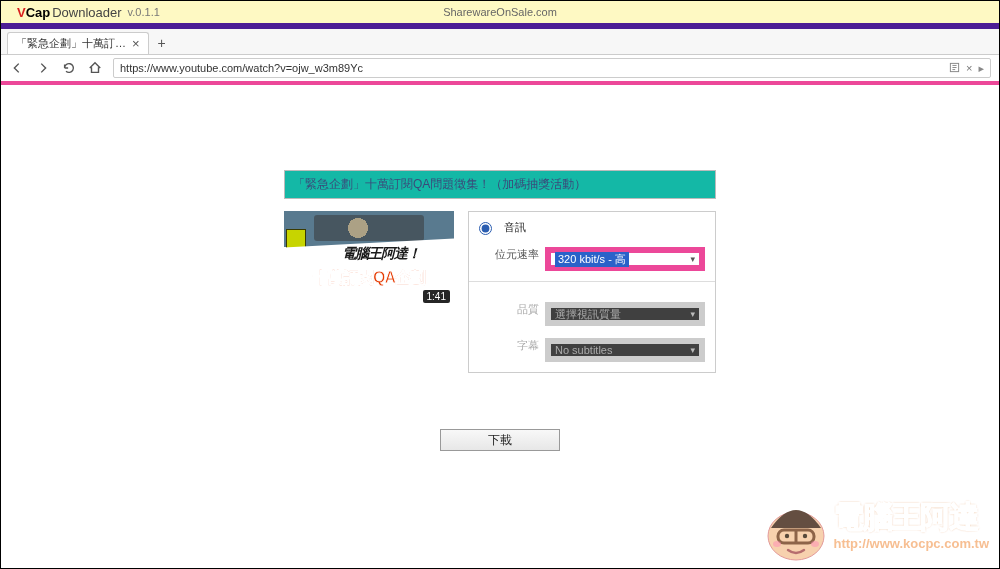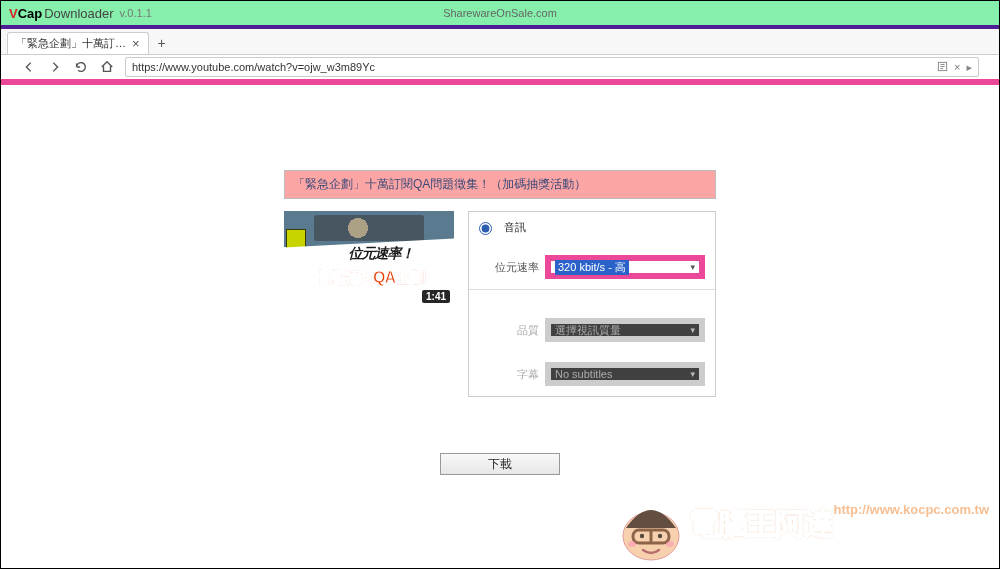--- a/index.html
+++ b/index.html
@@ -1,79 +1,79 @@
 <!DOCTYPE html>
 <html><head>
 <meta charset="utf-8">
 <style>
   * { box-sizing: border-box; margin: 0; padding: 0; font-family: "Segoe UI", "Microsoft JhengHei", Arial, sans-serif; }
   html, body { width: 1000px; height: 569px; overflow: hidden; background: #fff; }
   .window { width: 1000px; height: 569px; border: 1px solid #000; display: flex; flex-direction: column; }
 
   
-  .title-bar { height: 28px; background: #86efac; display: flex; align-items: center; padding: 0 8px; font-size: 12px; border-bottom: 4px solid #4c1d95; }
+  .title-bar { height: 28px; background: #fef9c3; display: flex; align-items: center; padding: 0 16px; font-size: 12px; border-bottom: 6px solid #4c1d95; }
   .app-logo { font-weight: 700; font-size: 13px; }
   .app-logo .v { color: #d91f1f; }
   .app-logo .cap { color: #000; }
   .app-logo .dl { color: #444; font-weight: 400; margin-left: 2px; }
   .app-version { color: #777; font-size: 11px; margin-left: 6px; }
   .center-link { position: absolute; left: 0; right: 0; text-align: center; font-size: 11px; color: #666; pointer-events: none; }
   .center-link span { pointer-events: auto; }
 
   
   .tab-strip { height: 26px; background: #f7f7f7; display: flex; align-items: flex-end; padding: 0 6px; border-bottom: 1px solid #ccc; }
   .tab { height: 22px; background: #fff; border: 1px solid #ccc; border-bottom: none; border-radius: 3px 3px 0 0; padding: 0 8px; display: flex; align-items: center; font-size: 11px; color: #333; margin-right: 2px; max-width: 150px; }
   .tab-label { white-space: nowrap; overflow: hidden; text-overflow: ellipsis; max-width: 110px; }
   .tab-close { margin-left: 6px; font-size: 13px; color: #555; line-height: 1; cursor: pointer; }
   .tab-add { width: 22px; height: 22px; display: flex; align-items: center; justify-content: center; font-size: 14px; color: #555; cursor: pointer; }
 
   
-  .nav-bar { height: 30px; background: #fff; display: flex; align-items: center; padding: 0 20px; gap: 10px; border-bottom: 6px solid #ec4899; }
+  .nav-bar { height: 30px; background: #fff; display: flex; align-items: center; padding: 0 8px; gap: 10px; border-bottom: 4px solid #ec4899; }
   .nav-btn { width: 16px; height: 16px; display: flex; align-items: center; justify-content: center; color: #444; cursor: pointer; }
   .nav-btn svg { width: 14px; height: 14px; stroke: #555; fill: none; stroke-width: 1.6; }
   .url-bar { flex: 1; height: 20px; border: 1px solid #ccc; border-radius: 2px; display: flex; align-items: center; padding: 0 6px; font-size: 11px; color: #333; }
   .url-bar input { flex: 1; border: none; outline: none; font-size: 11px; color: #333; background: transparent; }
   .url-end { display:flex; align-items:center; gap:6px; color:#777; font-size:11px; }
   .url-end .x { cursor:pointer; }
 
   
   .content { flex: 1; background: #fff; position: relative; padding-top: 85px; display: flex; flex-direction: column; align-items: center; }
 
-  .video-title-box { width: 432px; border: 1px solid #bbb; padding: 5px 8px; font-size: 12px; color: #3a4a7a; background: #fca5a5; }
+  .video-title-box { width: 432px; border: 1px solid #bbb; padding: 5px 8px; font-size: 12px; color: #3a4a7a; background: #14b8a6; }
 
   .media-row { display: flex; margin-top: 12px; gap: 14px; align-items:flex-start; }
   .thumb { width: 170px; height: 96px; background: #000; position: relative; overflow: hidden; }
   .thumb .t-bg { position:absolute; inset:0; background: linear-gradient(180deg,#597a8f 0%, #597a8f 38%, #fff 38%, #fff 100%); }
   .thumb .t-band { position:absolute; left:0; right:0; top:32px; height:32px; background:#fff; transform: skewY(-3deg); }
   .thumb .t-text-top { position:absolute; top:34px; left:30px; right:6px; font-size:14px; font-weight:800; color:#1a1a1a; font-style:italic; text-align:center; letter-spacing:-1px; }
   .thumb .t-text-main { position:absolute; bottom:18px; left:4px; right:4px; font-size:16px; font-weight:900; color:#e63a00; text-align:center; -webkit-text-stroke: 0.8px #fff; letter-spacing:-1px; white-space:nowrap; }
   .thumb .t-badge { position:absolute; left:2px; top:18px; width:20px; height:46px; background:#c7d400; border:1px solid #3a3a00; writing-mode:vertical-rl; font-size:10px; font-weight:700; color:#283300; display:flex; align-items:center; justify-content:center; }
   .thumb .t-head { position:absolute; top:4px; left:30px; width:110px; height:26px; background:radial-gradient(circle at 40% 50%, #f1c27d 0 10px, transparent 10px), linear-gradient(#3a3a3a,#3a3a3a); border-radius:3px; opacity:.55; }
-  .thumb .dur { position: absolute; right: 4px; bottom: 4px; background: rgba(0,0,0,.85); color: #fff; font-size: 10px; padding: 1px 4px; border-radius: 2px; font-weight:700; }
+  .thumb .dur { position: absolute; right: 4px; bottom: 4px; background: rgba(0,0,0,.85); color: #fff; font-size: 10px; padding: 1px 4px; border-radius: 2px; font-weight:400; }
 
   .opts { width: 248px; border: 1px solid #ccc; font-size: 11px; color: #333; }
   .opt-section { padding: 8px 10px 10px 10px; }
   .opt-section + .opt-section { border-top: 1px solid #ddd; }
   .opt-head { display: flex; align-items: flex-end; gap: 12px; margin-bottom: 6px; color:#222; }
   .opt-head input[type=radio] { accent-color:#2a5db0; }
-  .opt-row { display: flex; align-items: center; gap: 6px; margin-left: 16px; margin-top:20px; }
+  .opt-row { display: flex; gap: 6px; margin-left: 16px; margin-top:12px; }
   .opt-row .lbl { width: 44px; text-align: right; font-size: 11px; color:#555; }
   .opt-row.disabled .lbl { color:#aaa; }
   .combo { flex: 1; height: 24px; border: 6px solid #ec4899; background: #fff; display: flex; align-items: center; justify-content: space-between; padding: 0 4px; font-size: 11px; cursor:pointer; }
   .combo.sel span.val { background:#2a62c9; color:#fff; padding:0 3px; }
   .combo.disabled { background:#404040; color:#aaa; border-color:#ccc; cursor:default; }
   .combo .caret { font-size: 9px; color:#555; }
   .combo.disabled .caret { color:#bbb; }
 
   .dl-btn { margin-top: 56px; width: 120px; height: 22px; border: 1px solid #999; background: linear-gradient(#f8f8f8,#e7e7e7); font-size: 12px; color: #222; cursor: pointer; }
 
   
   .watermark { position: absolute; right: 10px; bottom: 6px; display: flex; align-items: center; gap: 4px; opacity: .85; pointer-events:none; }
   .wm-face { width: 66px; height: 76px; }
-  .wm-text { display:flex; flex-direction:row; }
+  .wm-text { display:flex; flex-direction:column; }
   .wm-main { font-size: 30px; font-weight: 800; color: #e06a00; -webkit-text-stroke: 1.6px #fff; text-shadow: 0 0 2px #d06000; letter-spacing:-1px; }
   .wm-url { font-size: 13px; font-weight: 700; color: #f08a3a; opacity: .65; margin-top:-2px; }
 </style>
 </head>
 <body>
 
 <div class="window">
 
   <div class="title-bar" style="position:relative;">
     <span class="app-logo">
@@ -131,21 +131,21 @@
 
     <div class="video-title-box">「緊急企劃」十萬訂閱QA問題徵集！（加碼抽獎活動）</div>
 
     <div class="media-row">
 
       <div class="thumb">
         <div class="t-bg"></div>
         <div class="t-head"></div>
         <div class="t-badge">緊急</div>
         <div class="t-band"></div>
-        <div class="t-text-top">位元速率！</div>
+        <div class="t-text-top">電腦王阿達！</div>
         <div class="t-text-main">十萬訂閱QA企劃</div>
         <div class="dur">1:41</div>
       </div>
 
       <div class="opts">
         <div class="opt-section">
           <label class="opt-head">
             <input type="radio" name="mode" checked="" style="">
             <span>音訊</span>
           </label>

